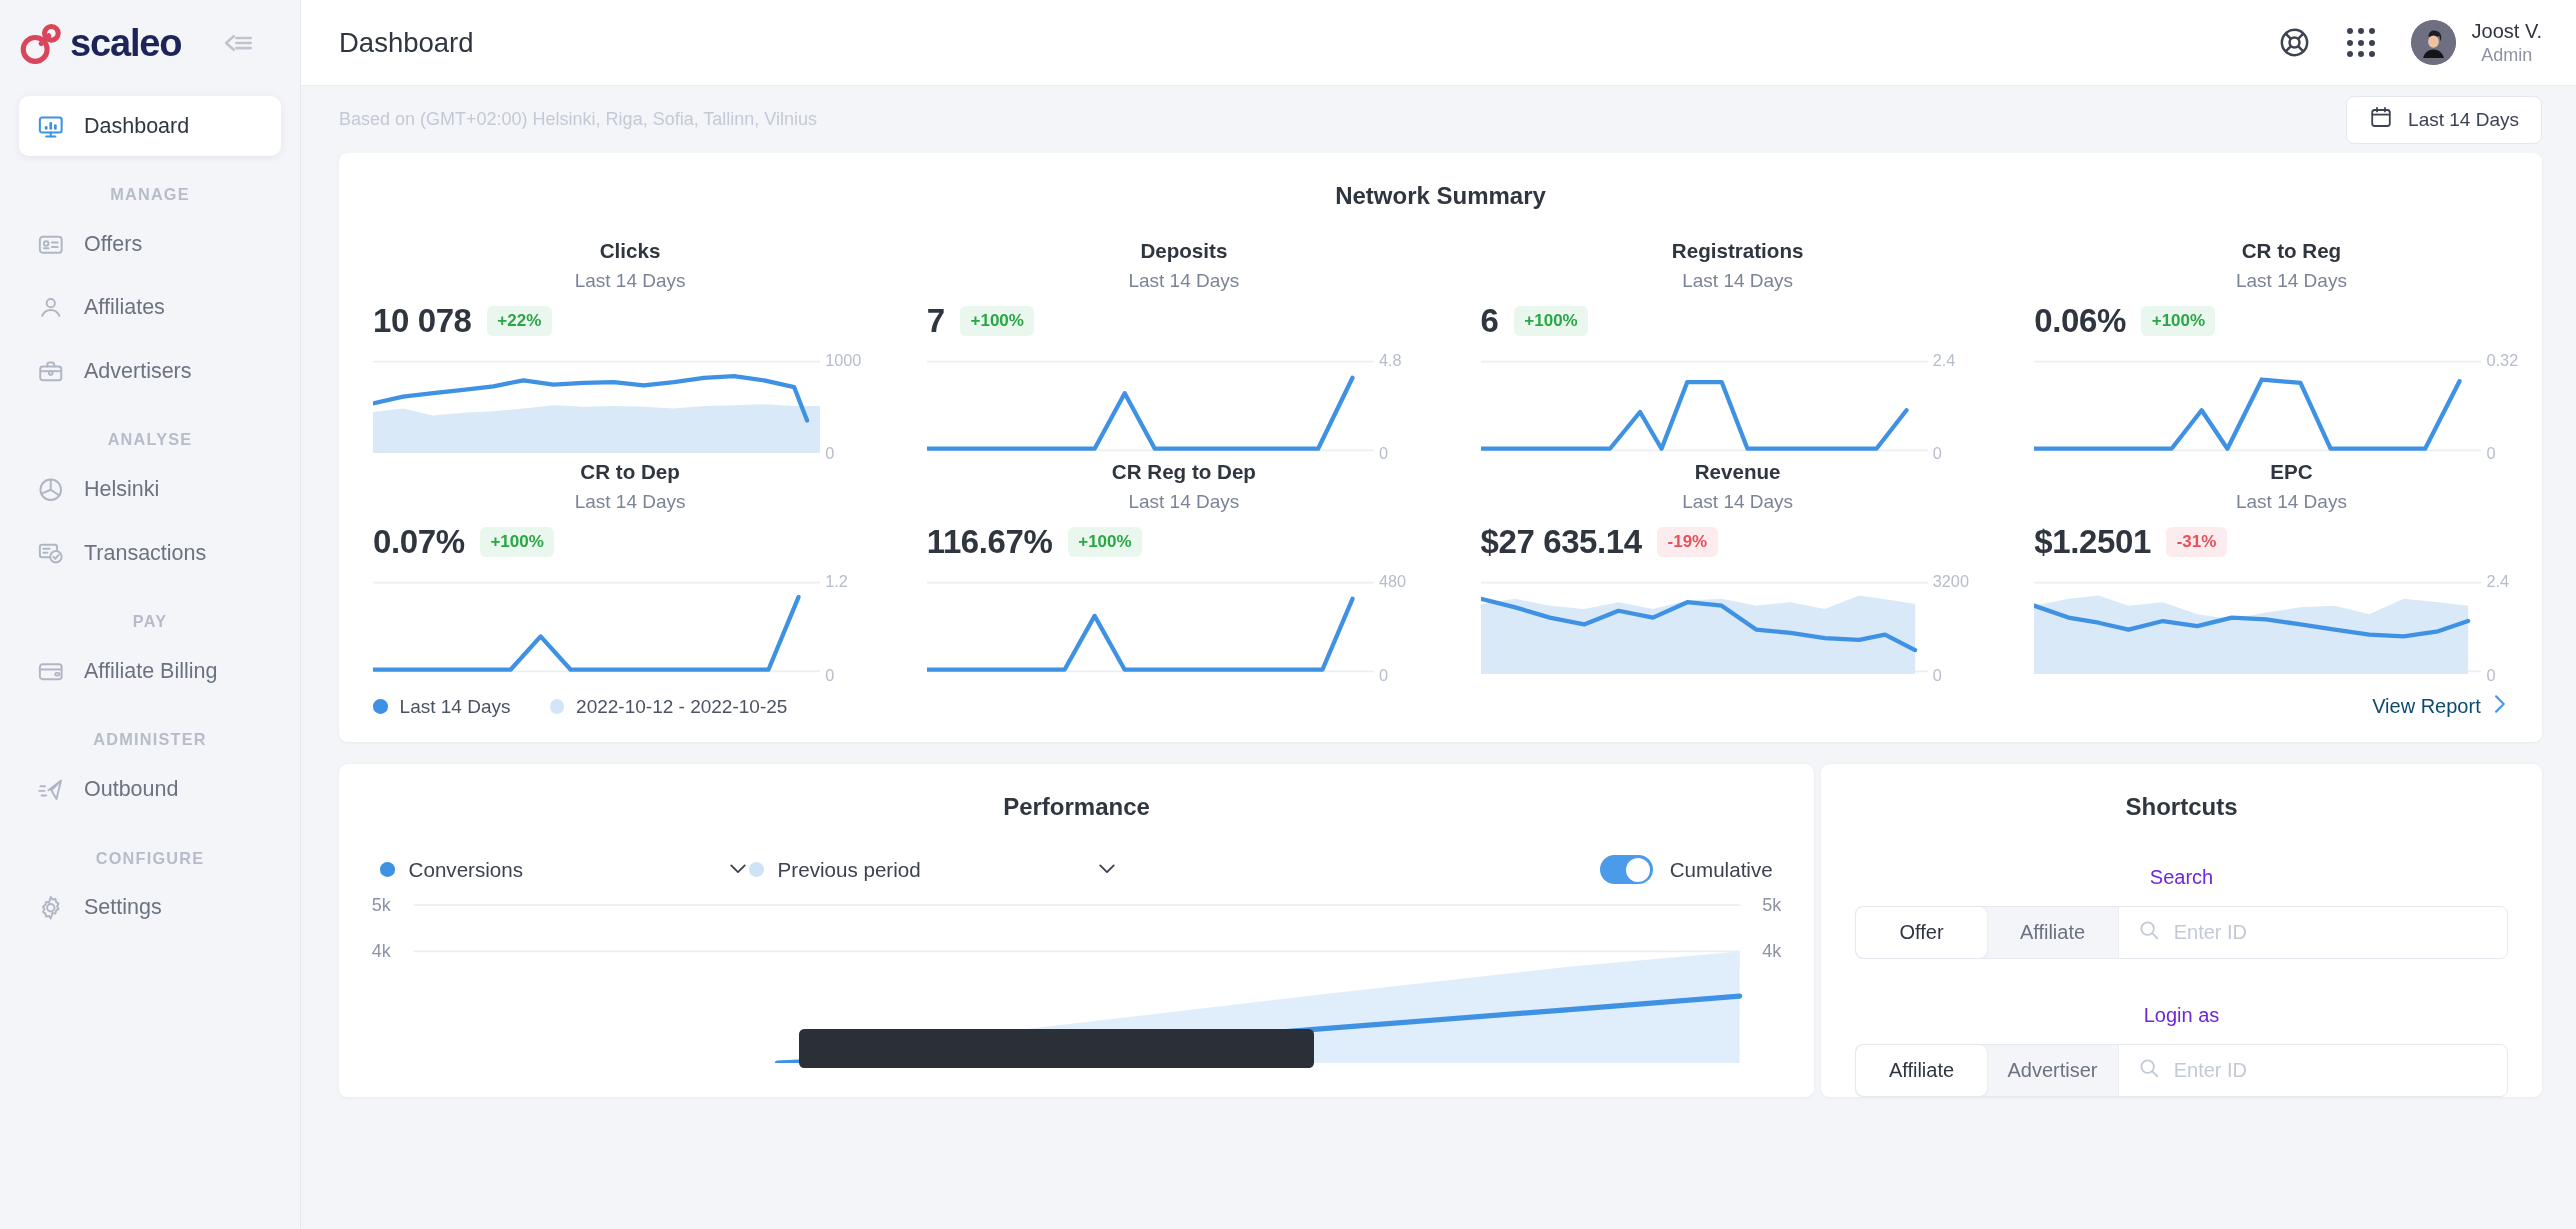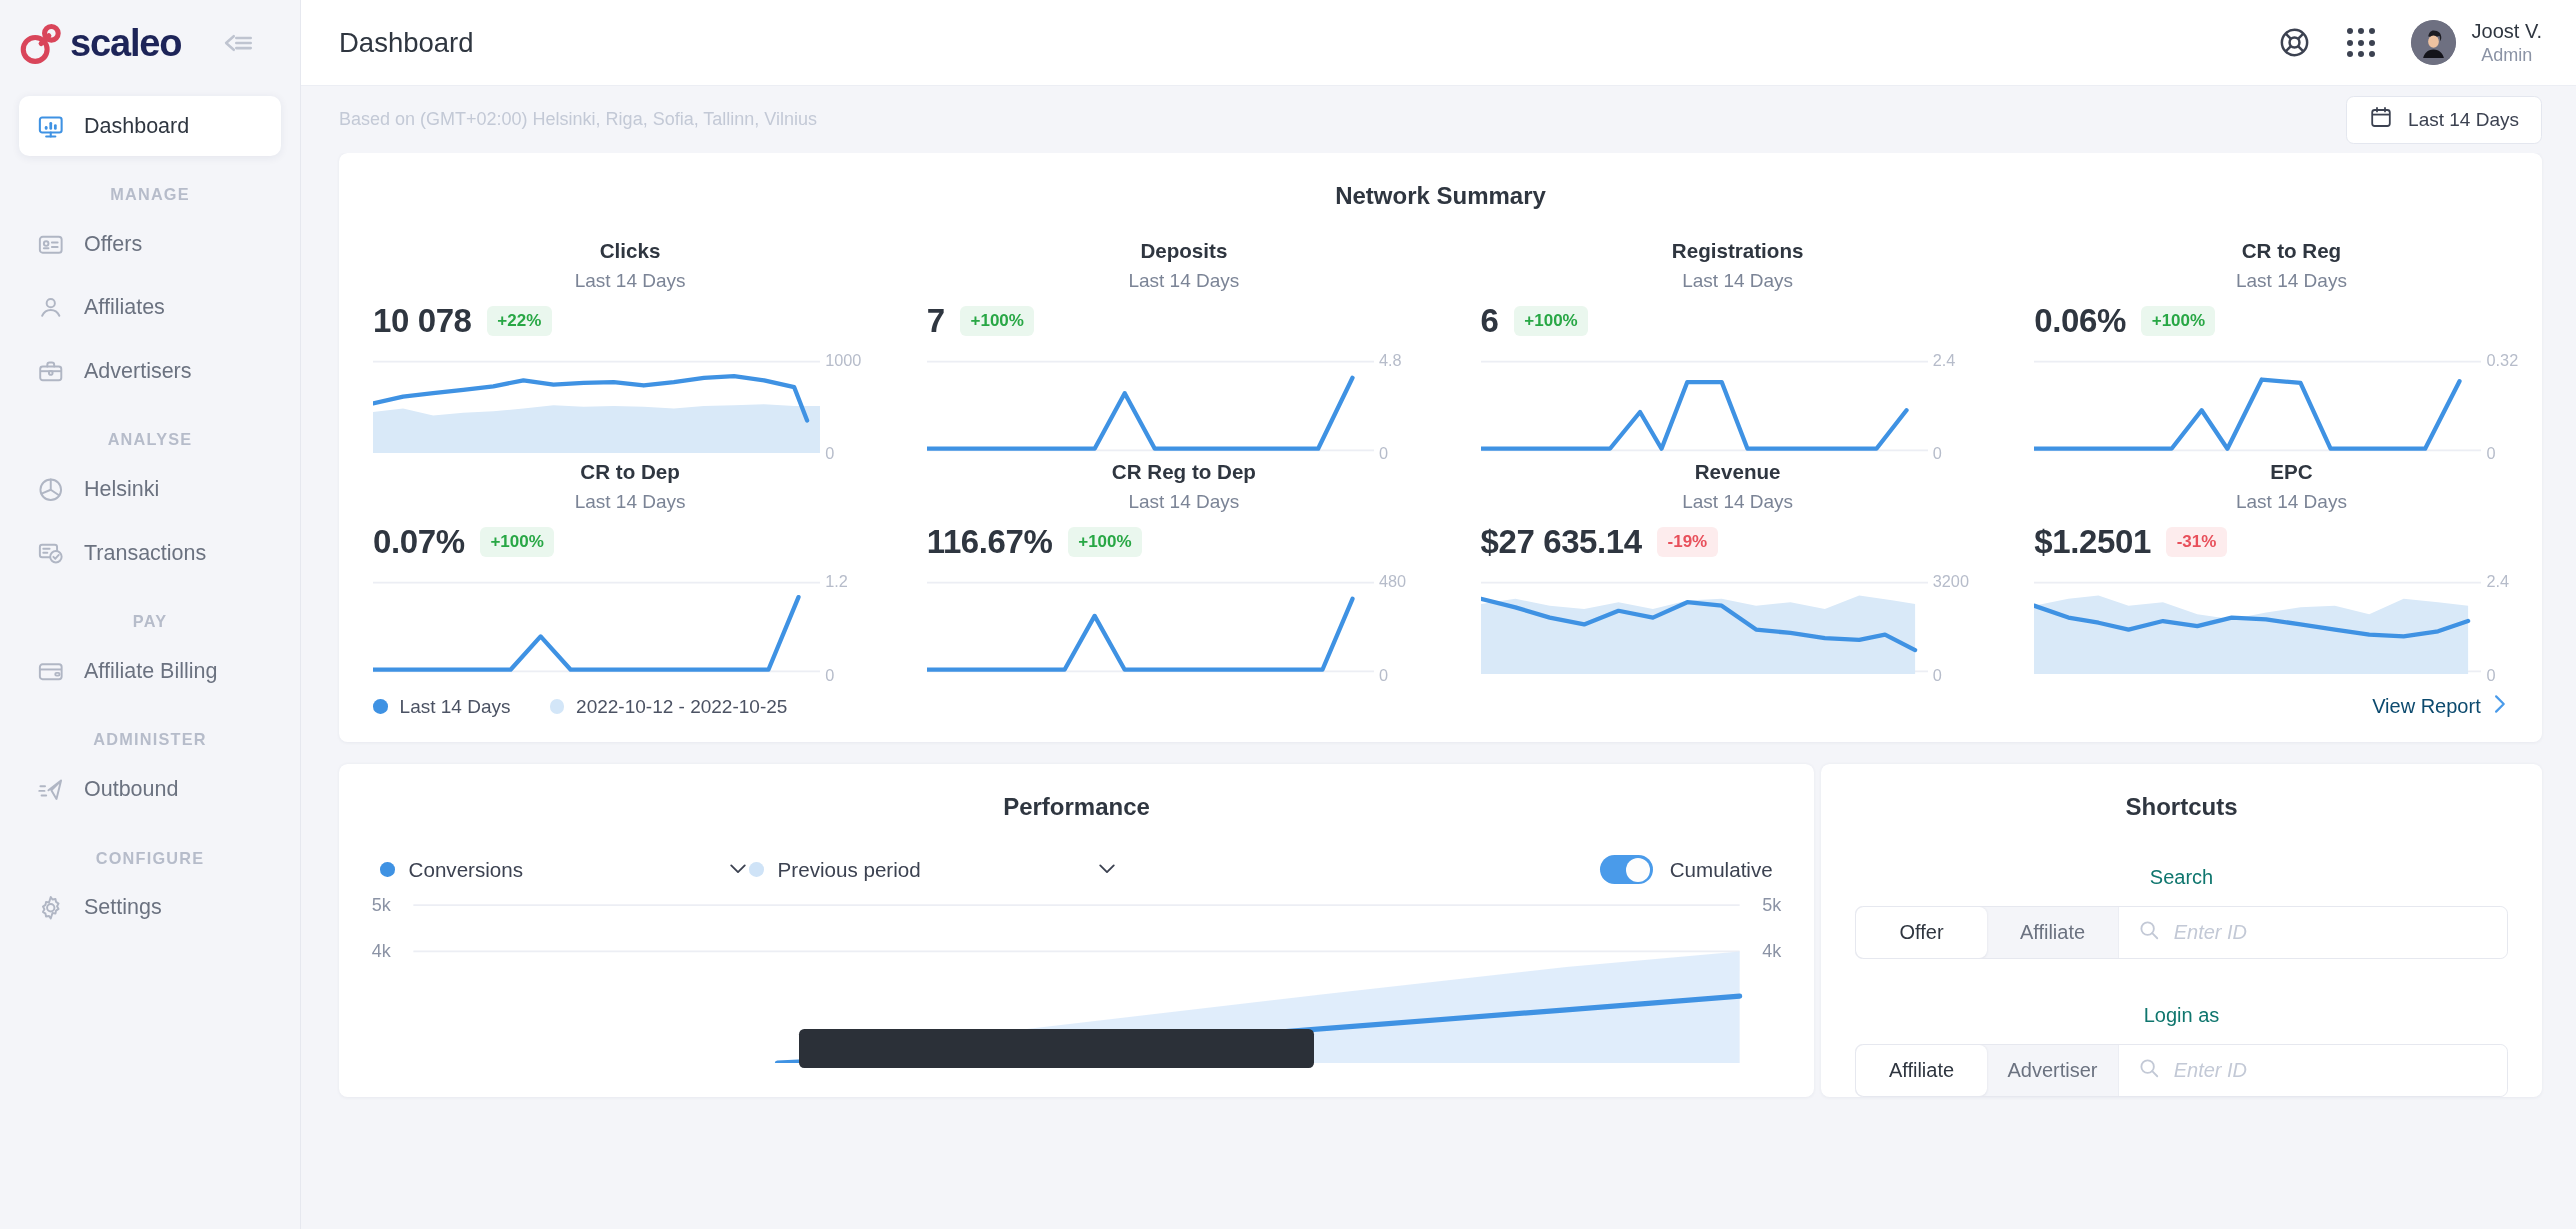--- a/index.html
+++ b/index.html
@@ -140,35 +140,35 @@
   }
   .toggle i {
     position: absolute; top: 2.6px; right: 2.6px; width: 24px; height: 24px;
     border-radius: 50%; background: #fdfdfd; display: block;
   }
   .toggle-label { font-size: 20.6px; color: #3c4251; }
   .chart-area { position: relative; margin-top: 15.5px; height: 163px; }
   .chart-area .ylab { position: absolute; font-size: 18px; color: #8b93a5; }
 
   .shortcuts { width: 721px; flex: none; padding: 29px 34px 0 34px; }
-  .field-label { font-size: 20px; color: #0f766e; margin-top: 45px; }
+  .field-label { font-size: 20px; color: #6d28d9; margin-top: 45px; }
   .seg-row {
     display: flex; align-items: center; margin-top: 17px;
     border: 0.9px solid #e6e8ef; border-radius: 7.7px; overflow: hidden;
     height: 53px; background: #f4f5f9;
   }
   .seg {
     height: 100%; display: flex; align-items: center; justify-content: center;
     font-size: 20px; color: #6b7280; cursor: pointer; width: 131px; flex: none;
   }
   .seg.active { background: #fff; color: #2f3640; border-radius: 7.7px; box-shadow: 0 0.9px 2.6px rgba(40,50,90,.10); }
   .seg-input {
     flex: 1; height: 100%; background: #fff; border-left: 0.9px solid #eceef4;
     display: flex; align-items: center; gap: 13.7px; padding: 0 19px;
-    font-size: 20px; color: #c3c9d6; font-style: italic;
+    font-size: 20px; color: #c3c9d6;
   }
   .tooltip-box {
     position: absolute; left: 429px; bottom: -5.2px; width: 515px; height: 39px;
     background: #2b3038; border-radius: 5.2px;
   }
 </style>
 </head>
 <body>
 
 <div class="app">

